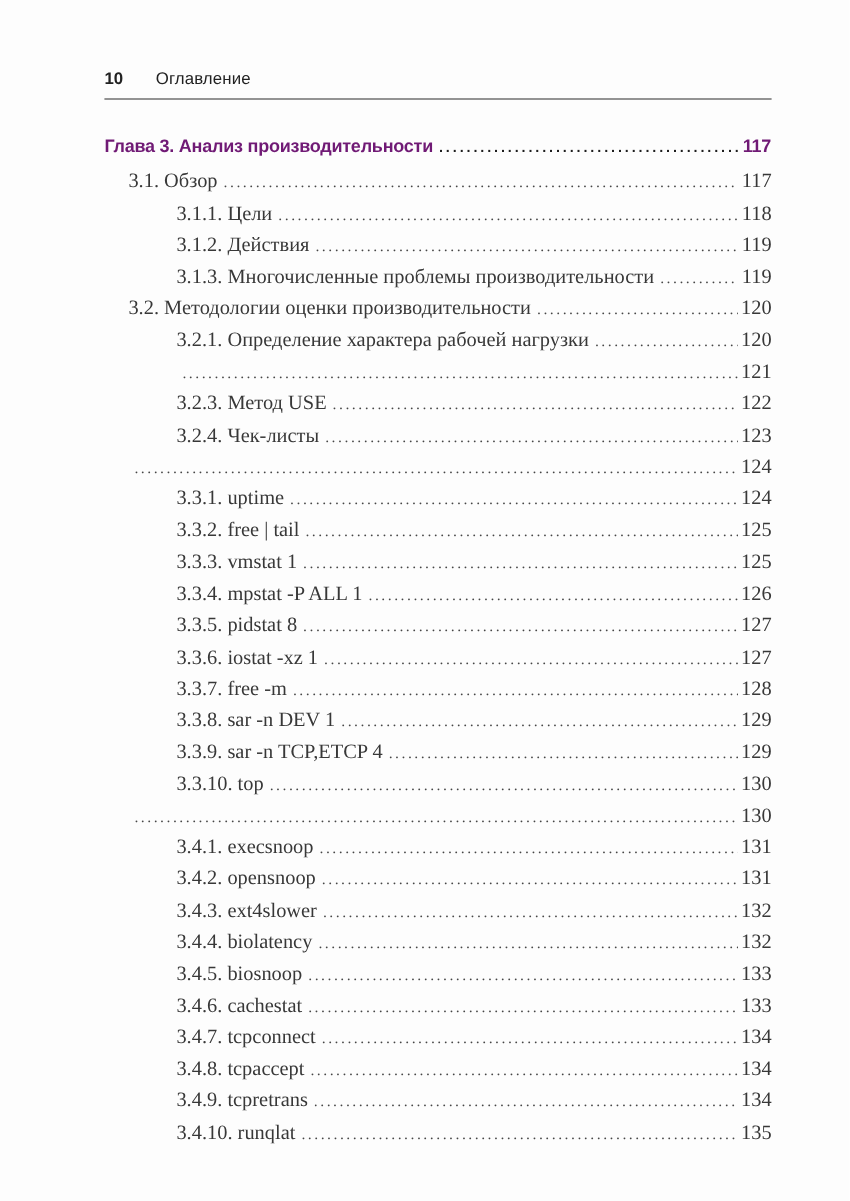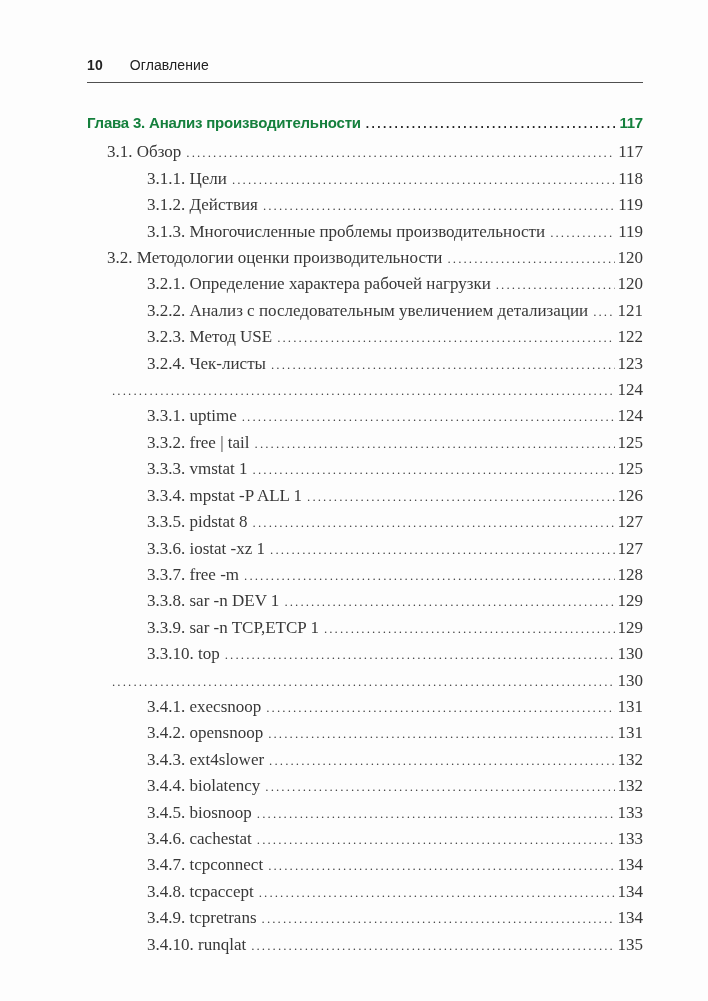--- a/index.html
+++ b/index.html
@@ -45,21 +45,21 @@
     color: #383838;
     white-space: nowrap;
   }
   .toc-row.level-1 { padding-left: 20px; }
   .toc-row.level-2 { padding-left: 60px; }
   .toc-row.chapter {
     font-family: "Liberation Sans", sans-serif;
     font-weight: 700;
     font-size: 15px;
     letter-spacing: -0.2px;
-    color: #15803d;
+    color: #701a75;
     margin-bottom: 2px;
   }
   .toc-label {
     flex: 0 0 auto;
   }
   .toc-dots {
     flex: 1 1 auto;
     overflow: hidden;
     margin: 0 3px 0 5px;
     color: #454545;
@@ -70,21 +70,20 @@
     content: "..........................................................................................................................................................";
   }
   .chapter .toc-dots {
     color: #1e1e1e;
     font-size: 12px;
     letter-spacing: 2.4px;
   }
   .toc-page {
     flex: 0 0 auto;
     min-width: 24px;
-    text-align: right;
   }
 </style>
 </head>
 <body>
 
 <div class="page">
 
   <header class="page-header">
     <span class="page-num">10</span>
     <span class="page-title">Оглавление</span>
@@ -120,21 +119,20 @@
     <span class="toc-label">3.2. Методологии оценки производительности</span>
     <span class="toc-dots"></span>
     <span class="toc-page">120</span>
   </div>
       <div class="toc-row level-2">
     <span class="toc-label">3.2.1. Определение характера рабочей нагрузки</span>
     <span class="toc-dots"></span>
     <span class="toc-page">120</span>
   </div>
       <div class="toc-row level-2">
-    <span class="toc-label">3.2.2. Анализ с последовательным увеличением детализации</span>
     <span class="toc-dots"></span>
     <span class="toc-page">121</span>
   </div>
       <div class="toc-row level-2">
     <span class="toc-label">3.2.3. Метод USE</span>
     <span class="toc-dots"></span>
     <span class="toc-page">122</span>
   </div>
       <div class="toc-row level-2">
     <span class="toc-label">3.2.4. Чек-листы</span>
@@ -179,21 +177,21 @@
     <span class="toc-label">3.3.7. free -m</span>
     <span class="toc-dots"></span>
     <span class="toc-page">128</span>
   </div>
       <div class="toc-row level-2">
     <span class="toc-label">3.3.8. sar -n DEV 1</span>
     <span class="toc-dots"></span>
     <span class="toc-page">129</span>
   </div>
       <div class="toc-row level-2">
-    <span class="toc-label">3.3.9. sar -n TCP,ETCP 1</span>
+    <span class="toc-label">3.3.9. sar -n TCP,ETCP 4</span>
     <span class="toc-dots"></span>
     <span class="toc-page">129</span>
   </div>
       <div class="toc-row level-2">
     <span class="toc-label">3.3.10. top</span>
     <span class="toc-dots"></span>
     <span class="toc-page">130</span>
   </div>
       <div class="toc-row level-1">
     <span class="toc-dots"></span>

